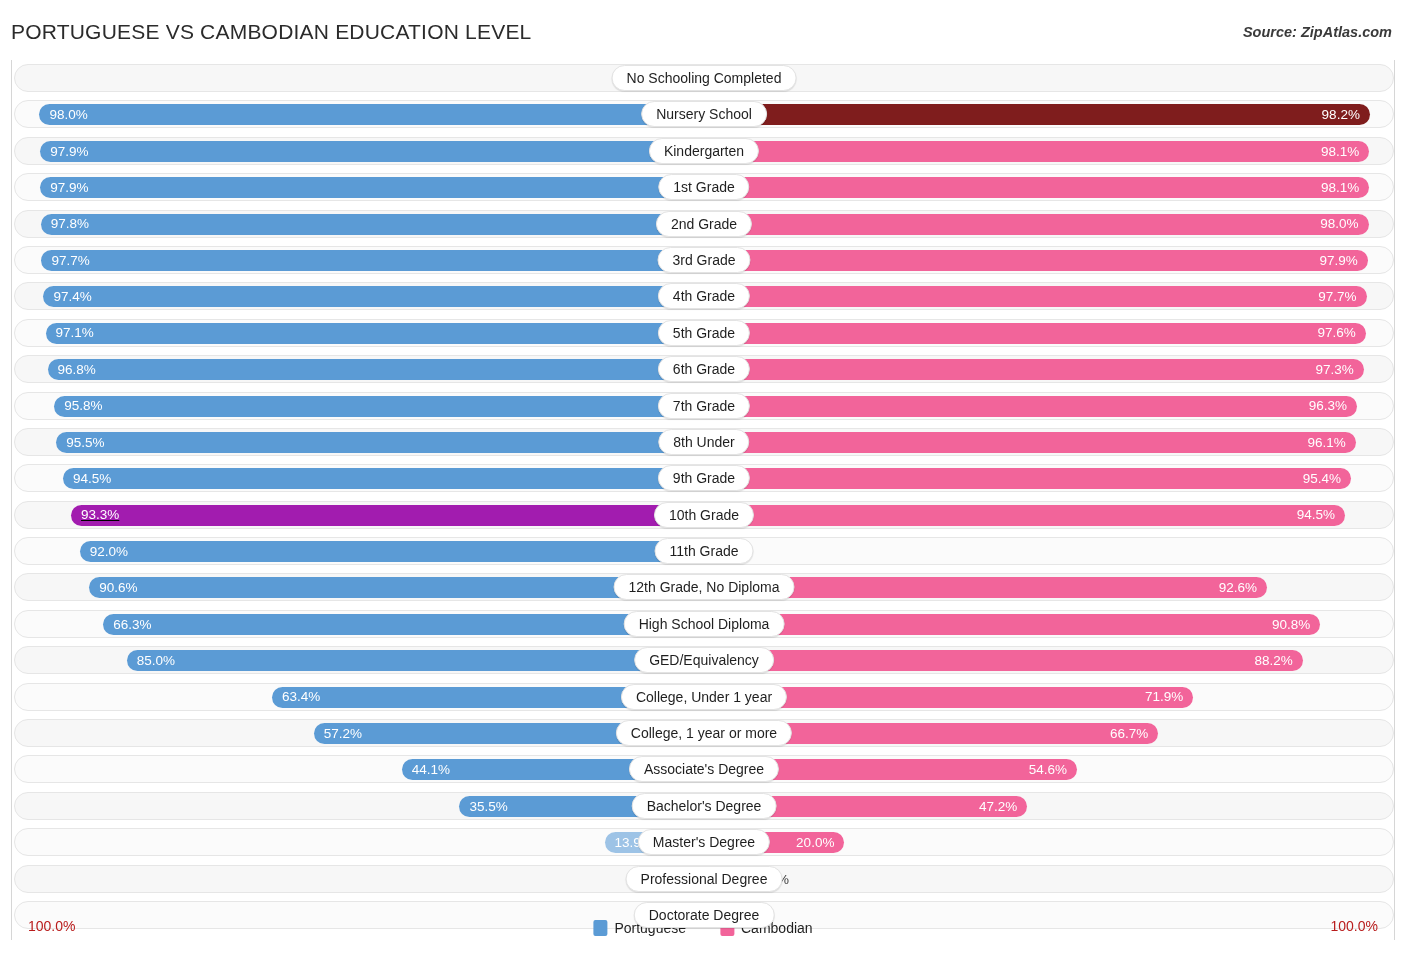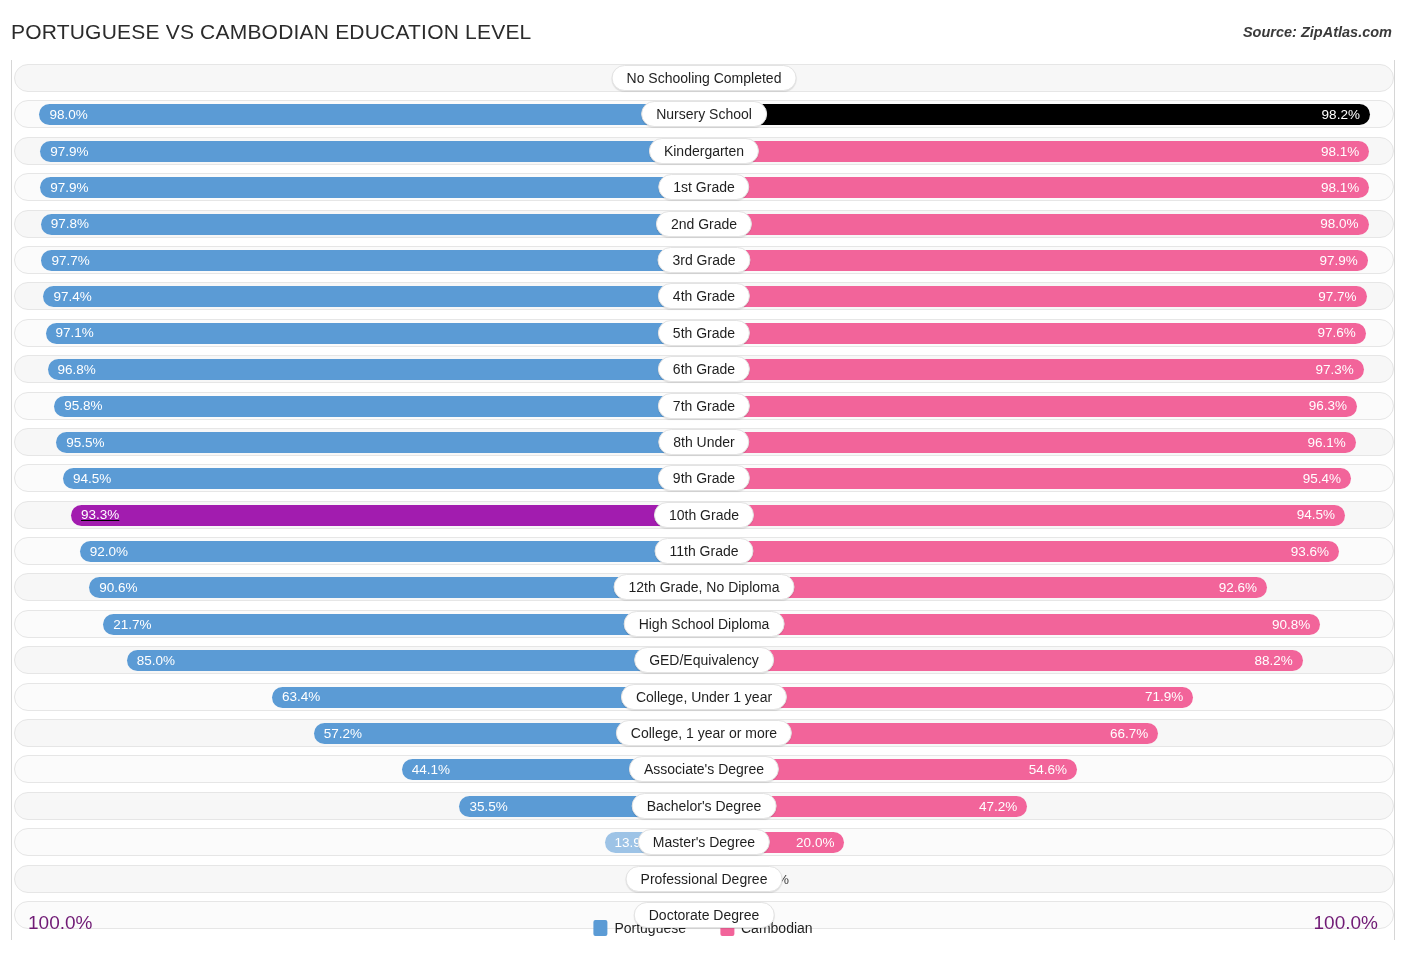--- a/index.html
+++ b/index.html
@@ -133,22 +133,22 @@
     color: #1f1f1f;
     white-space: nowrap;
     z-index: 5;
     box-shadow: 0 1px 1px rgba(0,0,0,0.10);
   }
 
   
   .axis {
     position: absolute;
     bottom: 6px;
-    font-size: 19px;
-    color: #701a75;
+    font-size: 14px;
+    color: #b91c1c;
   }
   .axis.left  { left: 16px; }
   .axis.right { right: 16px; }
 
   .legend {
     position: absolute;
     left: 50%;
     bottom: 4px;
     transform: translateX(-50%);
     display: flex;
@@ -192,21 +192,21 @@
           <div class="pill">No Schooling Completed</div>
         </div>
         <div class="row alt">
           <div class="track"></div>
           <div class="half left">
             <div class="bar l" style="width: 658.56px; background: rgb(91, 155, 213);">
               <span class="inval">98.0%</span>
             </div>
           </div>
           <div class="half right">
-            <div class="bar r" style="width: 659.904px; background: #000000; align-items: center;">
+            <div class="bar r" style="width: 659.904px; background: #7f1d1d; align-items: center;">
               <span class="inval">98.2%</span>
             </div>
           </div>
           <div class="pill">Nursery School</div>
         </div>
         <div class="row">
           <div class="track"></div>
           <div class="half left">
             <div class="bar l" style="width: 657.888px; background: rgb(91, 155, 213);">
               <span class="inval">97.9%</span>
@@ -359,46 +359,41 @@
           </div>
           <div class="pill">10th Grade</div>
         </div>
         <div class="row alt">
           <div class="track"></div>
           <div class="half left">
             <div class="bar l" style="width: 618.24px; background: rgb(91, 155, 213);">
               <span class="inval">92.0%</span>
             </div>
           </div>
-          <div class="half right">
-            <div class="bar r" style="width: 628.992px; background: rgb(242, 100, 154);">
-              <span class="inval">93.6%</span>
-            </div>
-          </div>
           <div class="pill">11th Grade</div>
         </div>
         <div class="row">
           <div class="track"></div>
           <div class="half left">
             <div class="bar l" style="width: 608.832px; background: rgb(91, 155, 213);">
               <span class="inval">90.6%</span>
             </div>
           </div>
           <div class="half right">
             <div class="bar r" style="width: 557px; background: rgb(242, 100, 154);">
               <span class="inval">92.6%</span>
             </div>
           </div>
           <div class="pill">12th Grade, No Diploma</div>
         </div>
         <div class="row alt">
           <div class="track"></div>
           <div class="half left">
             <div class="bar l" style="width: 594.72px; background: rgb(91, 155, 213);">
-              <span class="inval">21.7%</span>
+              <span class="inval">66.3%</span>
             </div>
           </div>
           <div class="half right">
             <div class="bar r" style="width: 610.176px; background: rgb(242, 100, 154);">
               <span class="inval">90.8%</span>
             </div>
           </div>
           <div class="pill">High School Diploma</div>
         </div>
         <div class="row">

